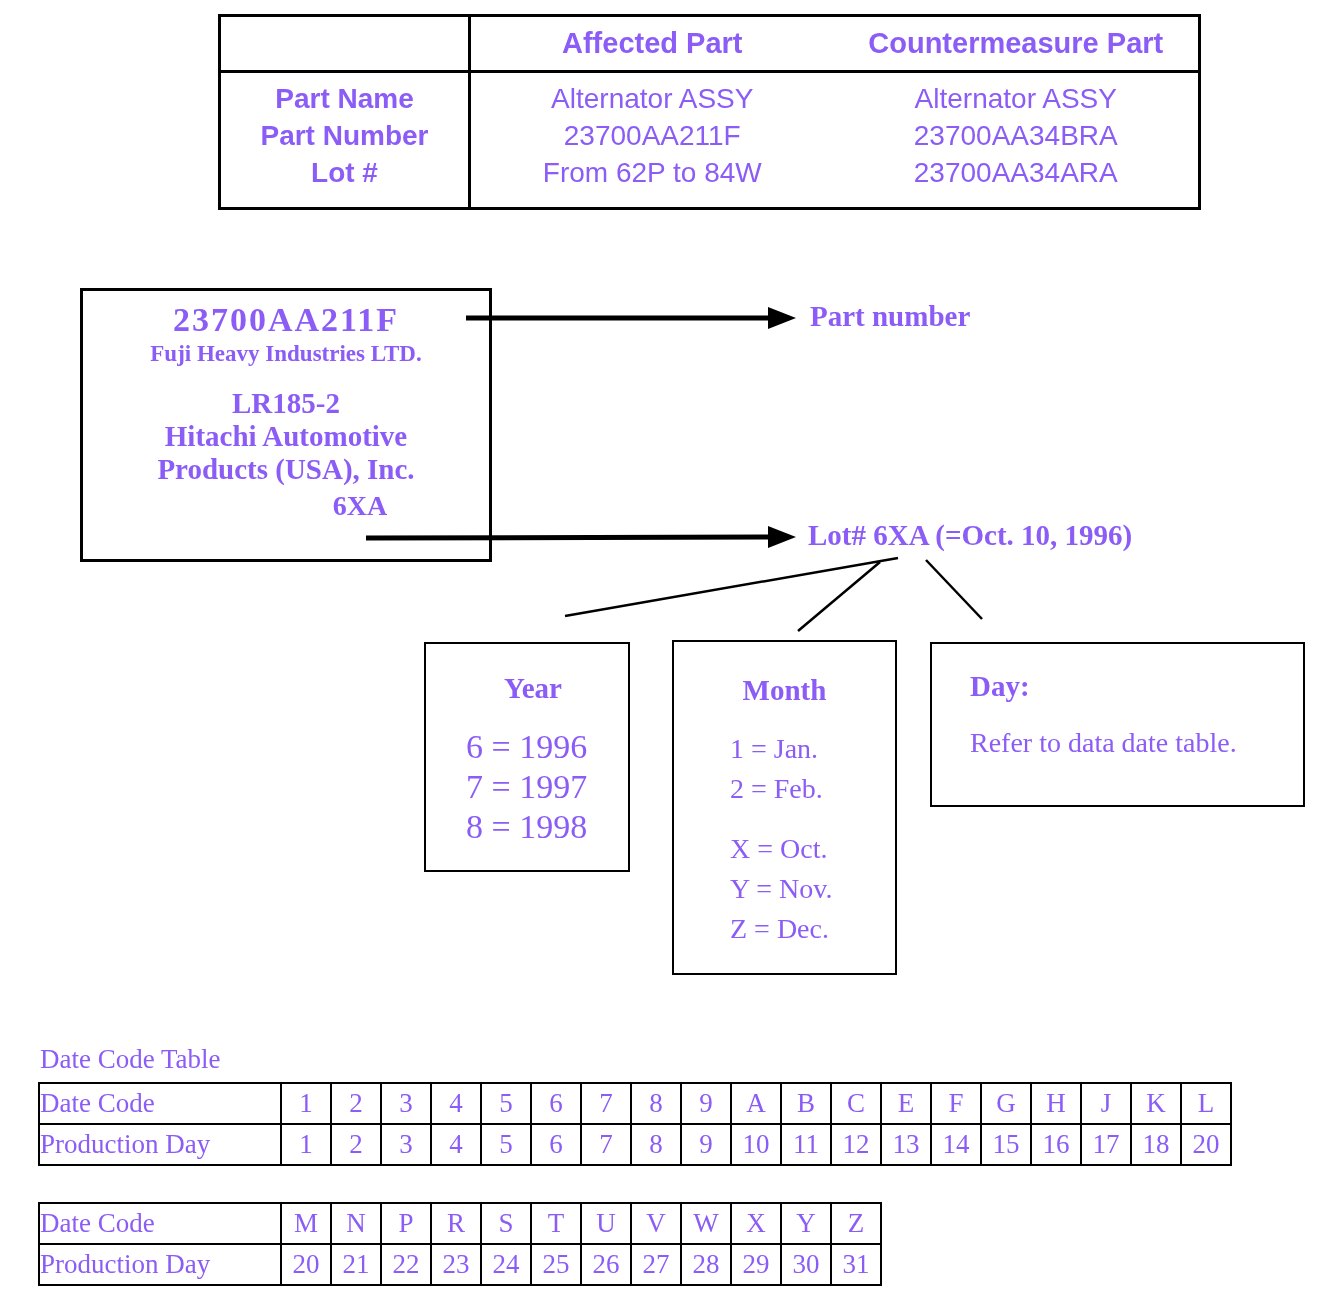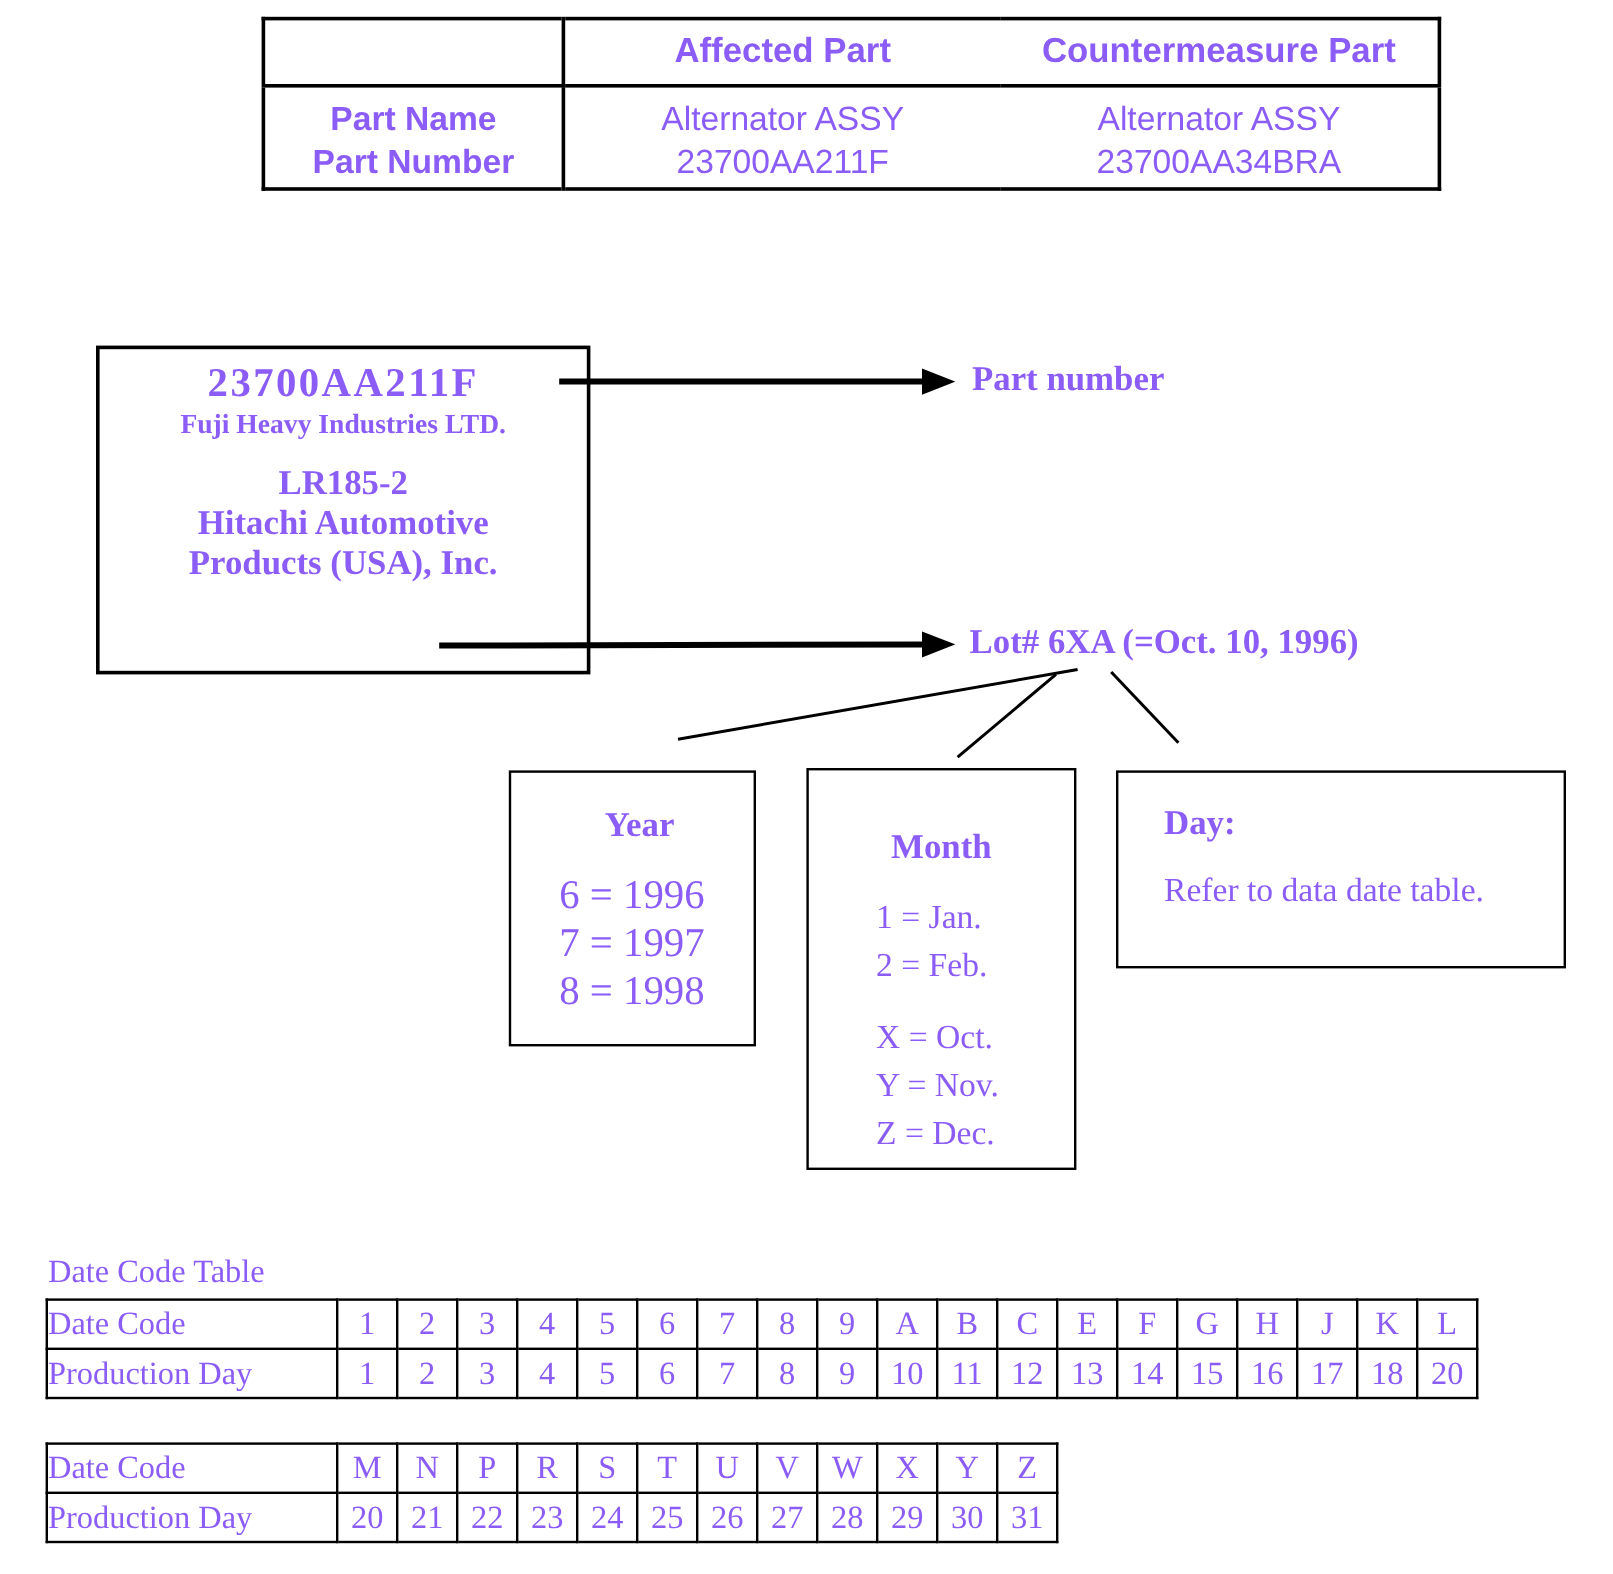--- a/index.html
+++ b/index.html
@@ -45,21 +45,21 @@
   
   .arrow-layer { position:absolute; left:0; top:0; width:1344px; height:1312px; pointer-events:none; }
 
   
   .info-box { position:absolute; border:2px solid #000; background:#fff; }
   .info-box .title { font-weight:bold; font-size:29px; text-align:center; }
   .year-box  { left:424px; top:642px; width:206px; height:230px; }
   .year-box .title { margin-top:28px;padding-left:12px; }
   .year-box .entries { margin:22px 0 0 40px; font-size:34px; line-height:40px; }
   .month-box { left:672px; top:640px; width:225px; height:335px; }
-  .month-box .title { margin-top:48px; }
+  .month-box .title { margin-top:32px; }
   .month-box .entries { margin:22px 0 0 56px; font-size:28px; line-height:40px; }
   .month-box .entries-gap { height:20px; }
   .day-box   { left:930px; top:642px; width:375px; height:165px; }
   .day-box .title { text-align:left; margin:26px 0 0 38px; }
   .day-box .note  { margin:24px 0 0 38px; font-size:28px; }
 
   
   .date-code-title { position:absolute; left:40px; top:1044px; font-size:27px; }
   .date-table { position:absolute; border-collapse:collapse; font-size:27px; table-layout:fixed; }
   .date-table th, .date-table td {
@@ -93,29 +93,35 @@
       <tr class="first">
         <th>Part Name</th>
         <td>Alternator ASSY</td>
         <td>Alternator ASSY</td>
       </tr>
       <tr>
         <th>Part Number</th>
         <td>23700AA211F</td>
         <td>23700AA34BRA</td>
       </tr>
+      <tr class="last">
+        <th>Lot #</th>
+        <td>From 62P to 84W</td>
+        <td>23700AA34ARA</td>
+      </tr>
     </tbody>
   </table>
 
   <div class="label-box">
     <div class="pn">23700AA211F</div>
     <div class="mfr">Fuji Heavy Industries LTD.</div>
     <div class="model">LR185-2</div>
     <div class="sup">Hitachi Automotive</div>
     <div class="sup">Products (USA), Inc.</div>
+    <div class="lot">6XA</div>
   </div>
 
   <div class="callout callout-part-number">Part number</div>
   <div class="callout callout-lot">Lot# 6XA (=Oct. 10, 1996)</div>
 
   <svg class="arrow-layer" width="1344" height="1312" viewBox="0 0 1344 1312" xmlns="http://www.w3.org/2000/svg">
     <defs>
       <marker id="ah" markerUnits="userSpaceOnUse" markerWidth="28" markerHeight="22" refX="4" refY="11" orient="auto">
         <polygon points="0,0 28,11 0,22" fill="#000"></polygon>
       </marker>

